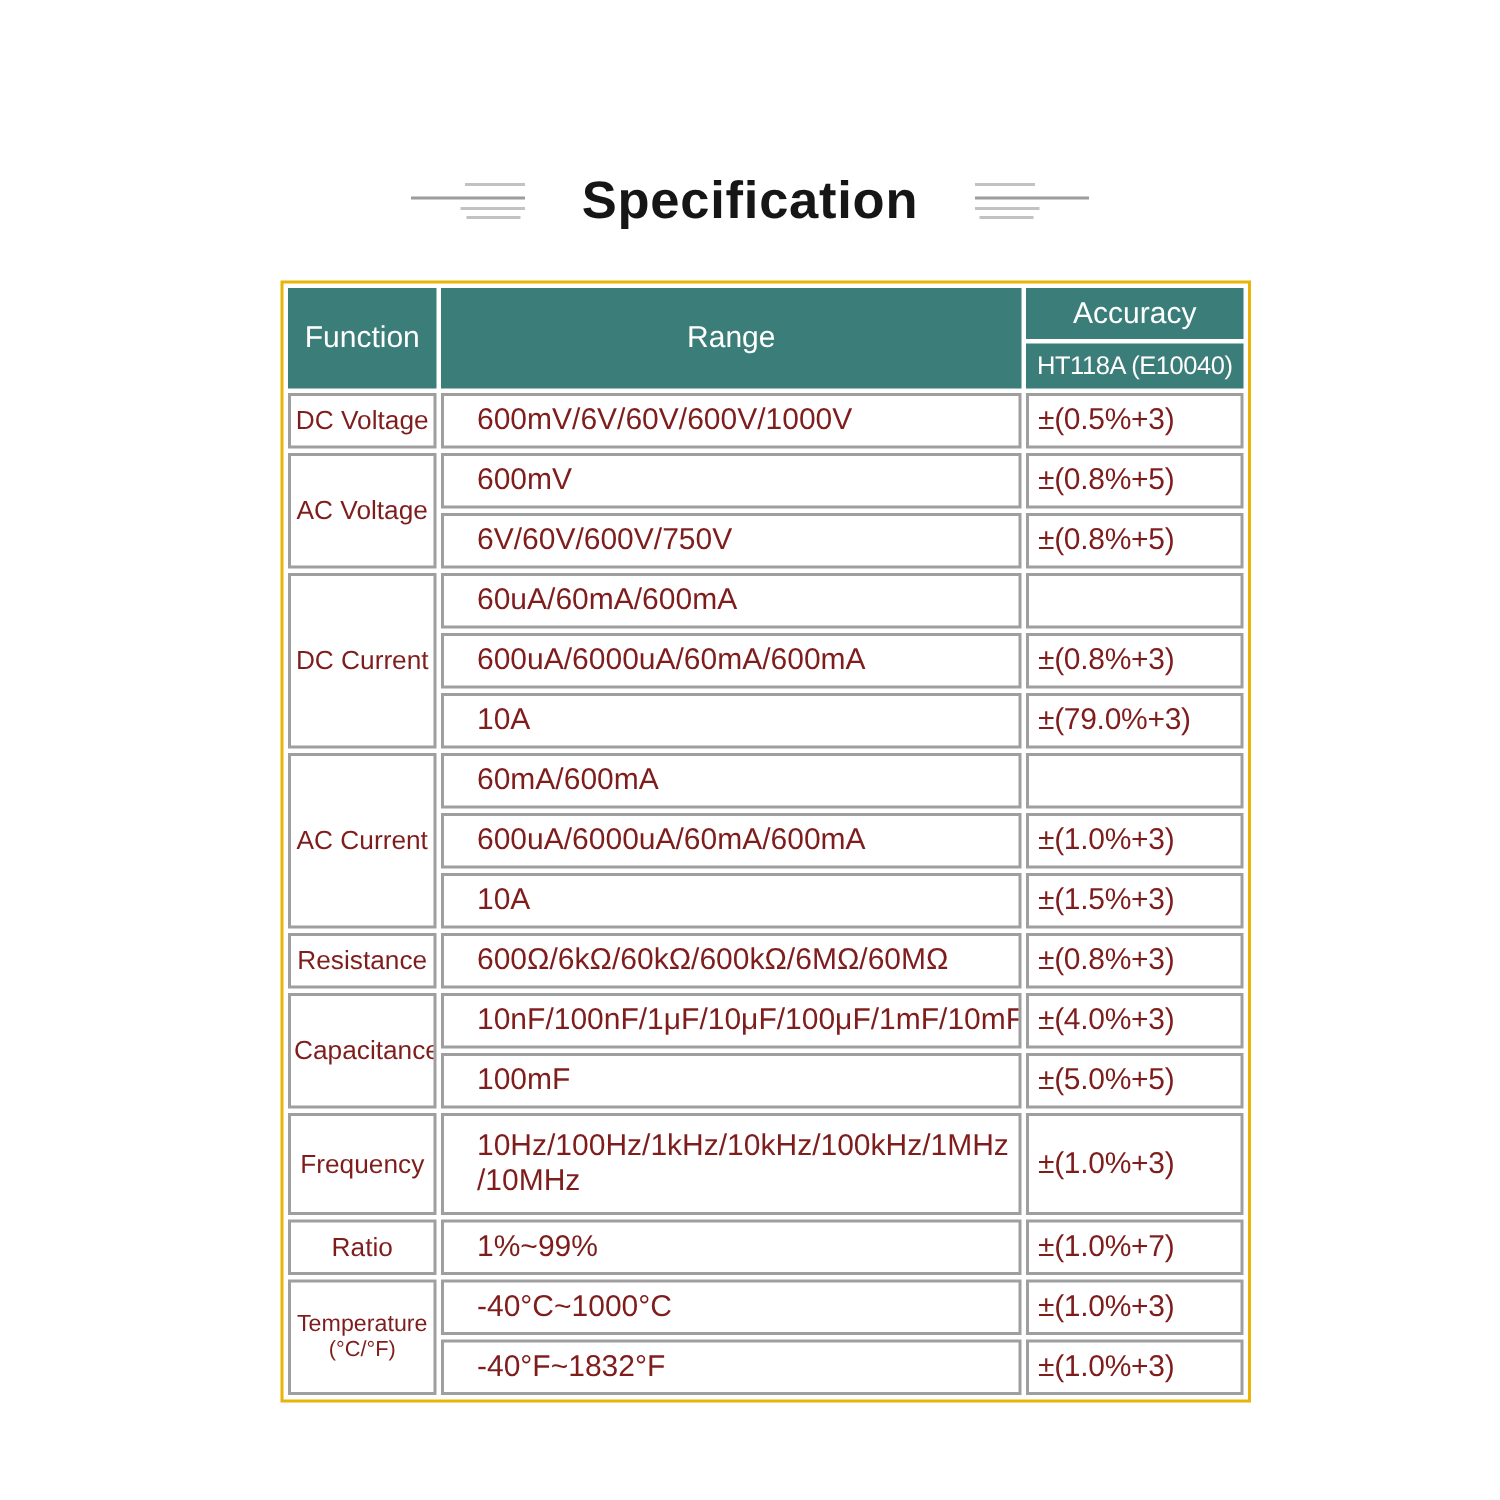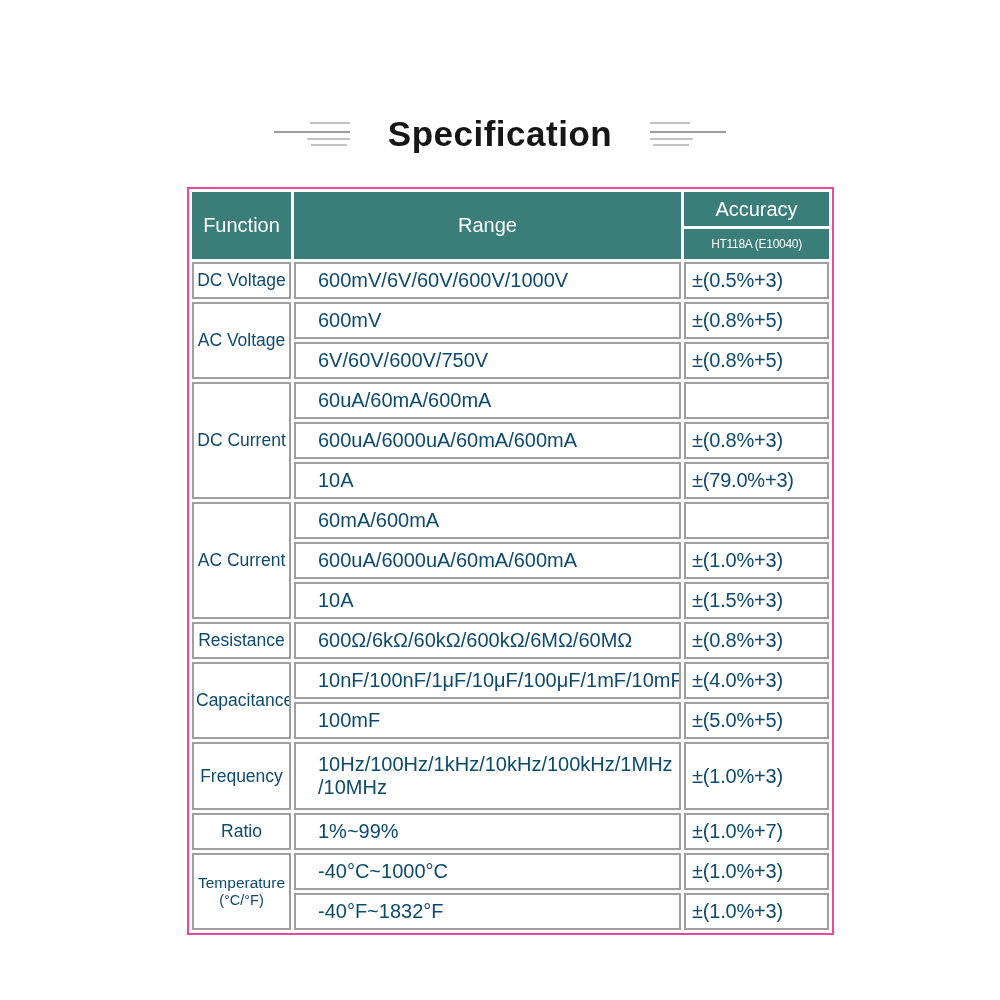--- a/index.html
+++ b/index.html
@@ -24,36 +24,36 @@
   .deco .long { left: 0; top: 12px; width: 76px; background: #9c9c9c; }
   .deco .s1 { left: 36px; top: 3px;  width: 40px; }
   .deco .s2 { left: 33px; top: 19px; width: 43px; }
   .deco .s3 { left: 37px; top: 25px; width: 36px; }
   .deco-right { transform: scaleX(-1); }
 
   
   .spec-table {
     position: absolute; left: 187px; top: 187px; width: 647px;
     border-collapse: separate; border-spacing: 3px;
-    border: 2px solid #ec4899; background: #ffffff;
+    border: 2px solid #eab308; background: #ffffff;
     table-layout: fixed;
   }
   .c-fn  { width: 99px; }
   .c-acc { width: 145px; }
 
   th {
     background: #3b7e79; color: #ffffff; font-weight: 500;
     text-align: center; vertical-align: middle; padding: 2px 4px;
   }
   .th-main { font-size: 20px; height: 30px; }
-  .th-sub  { font-size: 12px; font-weight: 400; height: 26px; letter-spacing: -0.3px; text-align: center; }
+  .th-sub  { font-size: 17px; font-weight: 400; height: 26px; letter-spacing: -0.3px; text-align: center; }
 
   td {
     border: 2px solid #9f9f9f; background: #ffffff;
-    color: #0c4a6e; font-size: 20px; font-weight: 500;
+    color: #7f1d1d; font-size: 20px; font-weight: 500;
     vertical-align: middle; height: 31px; line-height: 1.15;
     padding: 1px 6px; overflow: hidden; white-space: nowrap; margin-left: 45px;
   }
   td.fn  { text-align: center; font-size: 17.5px; padding: 1px 2px; }
   td.fn .fn-sub { display: block; font-size: 14.5px; }
   td.fn-small { font-size: 15.5px; }
   td.range { text-align: left; padding-left: 22px; }
   td.acc   { letter-spacing: -0.2px; }
   tr.tall td.range { height: 62px; white-space: normal; }
   tr.tall td { height: 62px; }

